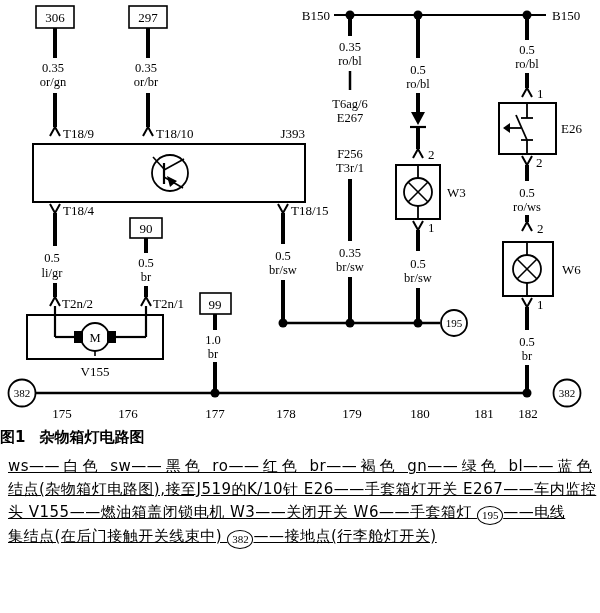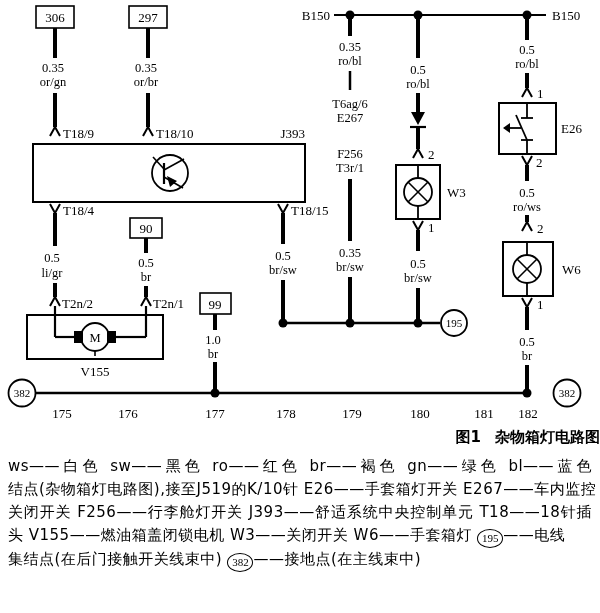--- a/index.html
+++ b/index.html
@@ -1,26 +1,26 @@
 <!DOCTYPE html>
 <html><head>
 <meta charset="utf-8">
 <style>
   html,body{margin:0;padding:0;background:#fff;width:600px;height:613px;overflow:hidden;}
   body{font-family:"Liberation Serif","DejaVu Serif",serif;color:#000;}
   .diagram-wrap{width:600px;height:425px;}
   svg text{font-family:"Liberation Serif","DejaVu Serif",serif;fill:#000;}
   .tc{text-anchor:middle;} .tl{text-anchor:start;} .tr{text-anchor:end;}
   .f13{font-size:13px;} .f12{font-size:12.5px;} .f11{font-size:11px;}
-  .caption{width:600px;text-align:right;font-size:15px;font-weight:bold;
+  .caption{width:600px;text-align:left;font-size:15px;font-weight:bold;
            font-family:"DejaVu Sans","Liberation Sans",sans-serif;margin-top:3px;}
   .caption .fig{margin-right:14px;}
   .legend{width:584px;margin:8px 8px 0 8px;font-size:15px;line-height:23px;
           font-family:"DejaVu Sans","Liberation Sans",sans-serif;letter-spacing:0.5px;}
-  .lline{white-space:nowrap;}
+  .lline{white-space:nowrap;text-decoration:underline;}
   .jline{text-align:justify;text-align-last:justify;}
   .circ-num{display:inline-flex;justify-content:center;align-items:center;
             width:24px;height:17px;border:1.6px solid #000;border-radius:50%;
             font-size:11px;letter-spacing:0;vertical-align:-2px;
             font-family:"Liberation Serif","DejaVu Serif",serif;}
 </style>
 </head>
 <body>
 
 <div class="diagram-wrap">
@@ -264,16 +264,15 @@
 </svg>
 </div>
 
 <div class="caption">
   <span class="fig">图1</span><span>杂物箱灯电路图</span>
 </div>
 
 <div class="legend">
   <div class="lline jline">ws——白色  sw——黑色  ro——红色  br——褐色  gn——绿色  bl——蓝色</div>
   <div class="lline jline">结点(杂物箱灯电路图),接至J519的K/10针  E26——手套箱灯开关  E267——车内监控</div>
-  <div class="lline jline">关闭开关  F256——行李舱灯开关  J393——舒适系统中央控制单元  T18——18针插</div>
   <div class="lline"><span>头  V155——燃油箱盖闭锁电机  W3——关闭开关  W6——手套箱灯 </span><span class="circ-num">195</span><span>——电线</span></div>
-  <div class="lline"><span>集结点(在后门接触开关线束中) </span><span class="circ-num">382</span><span>——接地点(在主线束中)</span></div>
+  <div class="lline"><span>集结点(在后门接触开关线束中) </span><span class="circ-num">382</span><span>——接地点(行李舱灯开关)</span></div>
 </div>
 
 </body></html>

